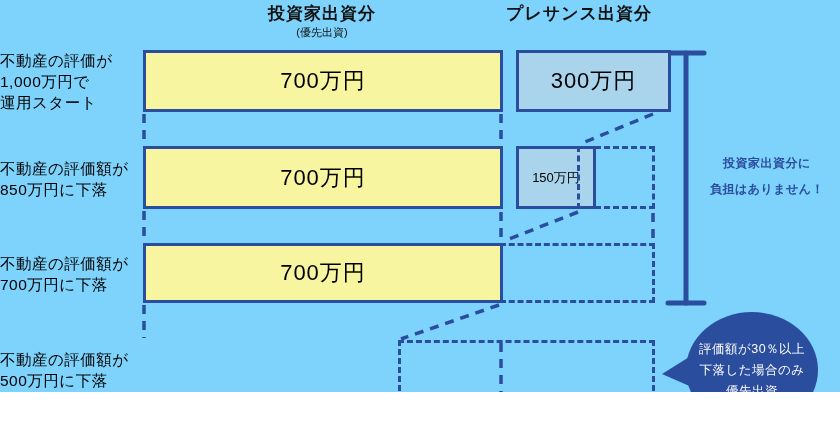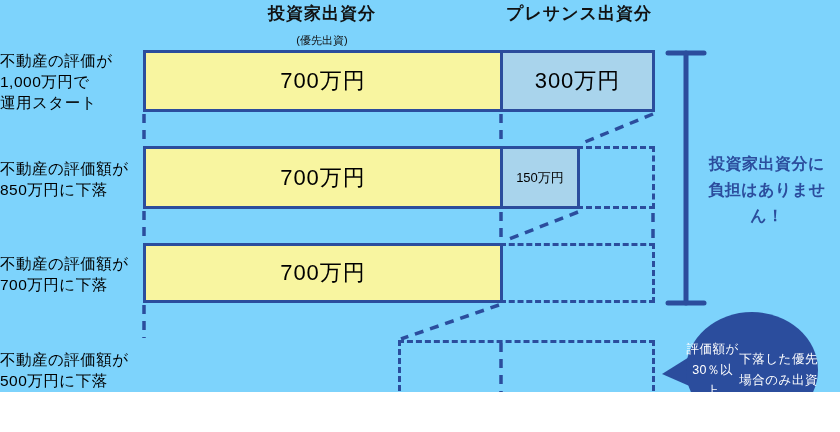--- a/index.html
+++ b/index.html
@@ -3,41 +3,41 @@
 <meta charset="utf-8">
 <style>
   html,body{margin:0;padding:0;background:#fff;}
   .canvas{
     position:relative;width:840px;height:392px;background:#7dd3fc;
     font-family:"Liberation Sans","DejaVu Sans",sans-serif;overflow:hidden;
   }
   .overlay{position:absolute;left:0;top:0;width:840px;height:432px;}
   .col-header{position:absolute;top:2px;text-align:center;color:#111;}
   .col-header .title{font-size:17px;font-weight:bold;letter-spacing:1px;}
-  .col-header .subtitle{font-size:11px;margin-top:8px;}
+  .col-header .subtitle{font-size:11px;margin-top:0;}
   .row-label{
     position:absolute;left:0;width:148px;text-align:left;
     font-size:15.5px;line-height:21px;color:#000;letter-spacing:0.5px;
   }
   .bar{
     position:absolute;box-sizing:border-box;border:3px solid #2b4d9d;
     display:flex;align-items:center;justify-content:center;
     font-size:22px;color:#000;letter-spacing:1px;
   }
   .bar.yellow{background:#f8f5a0;}
-  .bar.blue{background:#a9d4ec;}
+  .bar.blue{background:#a9d4ec;margin-left:16px;}
   .bar.ghost{background:transparent;border:3px dashed #2b4d9d;}
   .note{
     position:absolute;left:694px;top:151px;width:146px;text-align:center;
-    color:#2b4d9d;font-size:16px;font-weight:bold;line-height:26px;letter-spacing:0.5px;
+    color:#2b4d9d;font-size:12px;font-weight:bold;line-height:26px;letter-spacing:0.5px;font-family:Liberation Mono, monospace;
   }
   .bubble{
     position:absolute;left:686px;top:312px;width:132px;height:116px;
     background:#2b4d9d;border-radius:50%;
-    display:flex;flex-direction:row;align-items:center;justify-content:center;
+    display:flex;flex-direction:column;align-items:center;justify-content:center;
     color:#ffffff;font-size:12.5px;line-height:21px;text-align:center;letter-spacing:0.5px;
   }
 </style>
 </head>
 <body>
 
 <div class="canvas">
 
   <svg class="overlay" viewBox="0 0 840 432">
     <g stroke="#2b4d9d" stroke-width="3.5" stroke-dasharray="9 7" fill="none">

